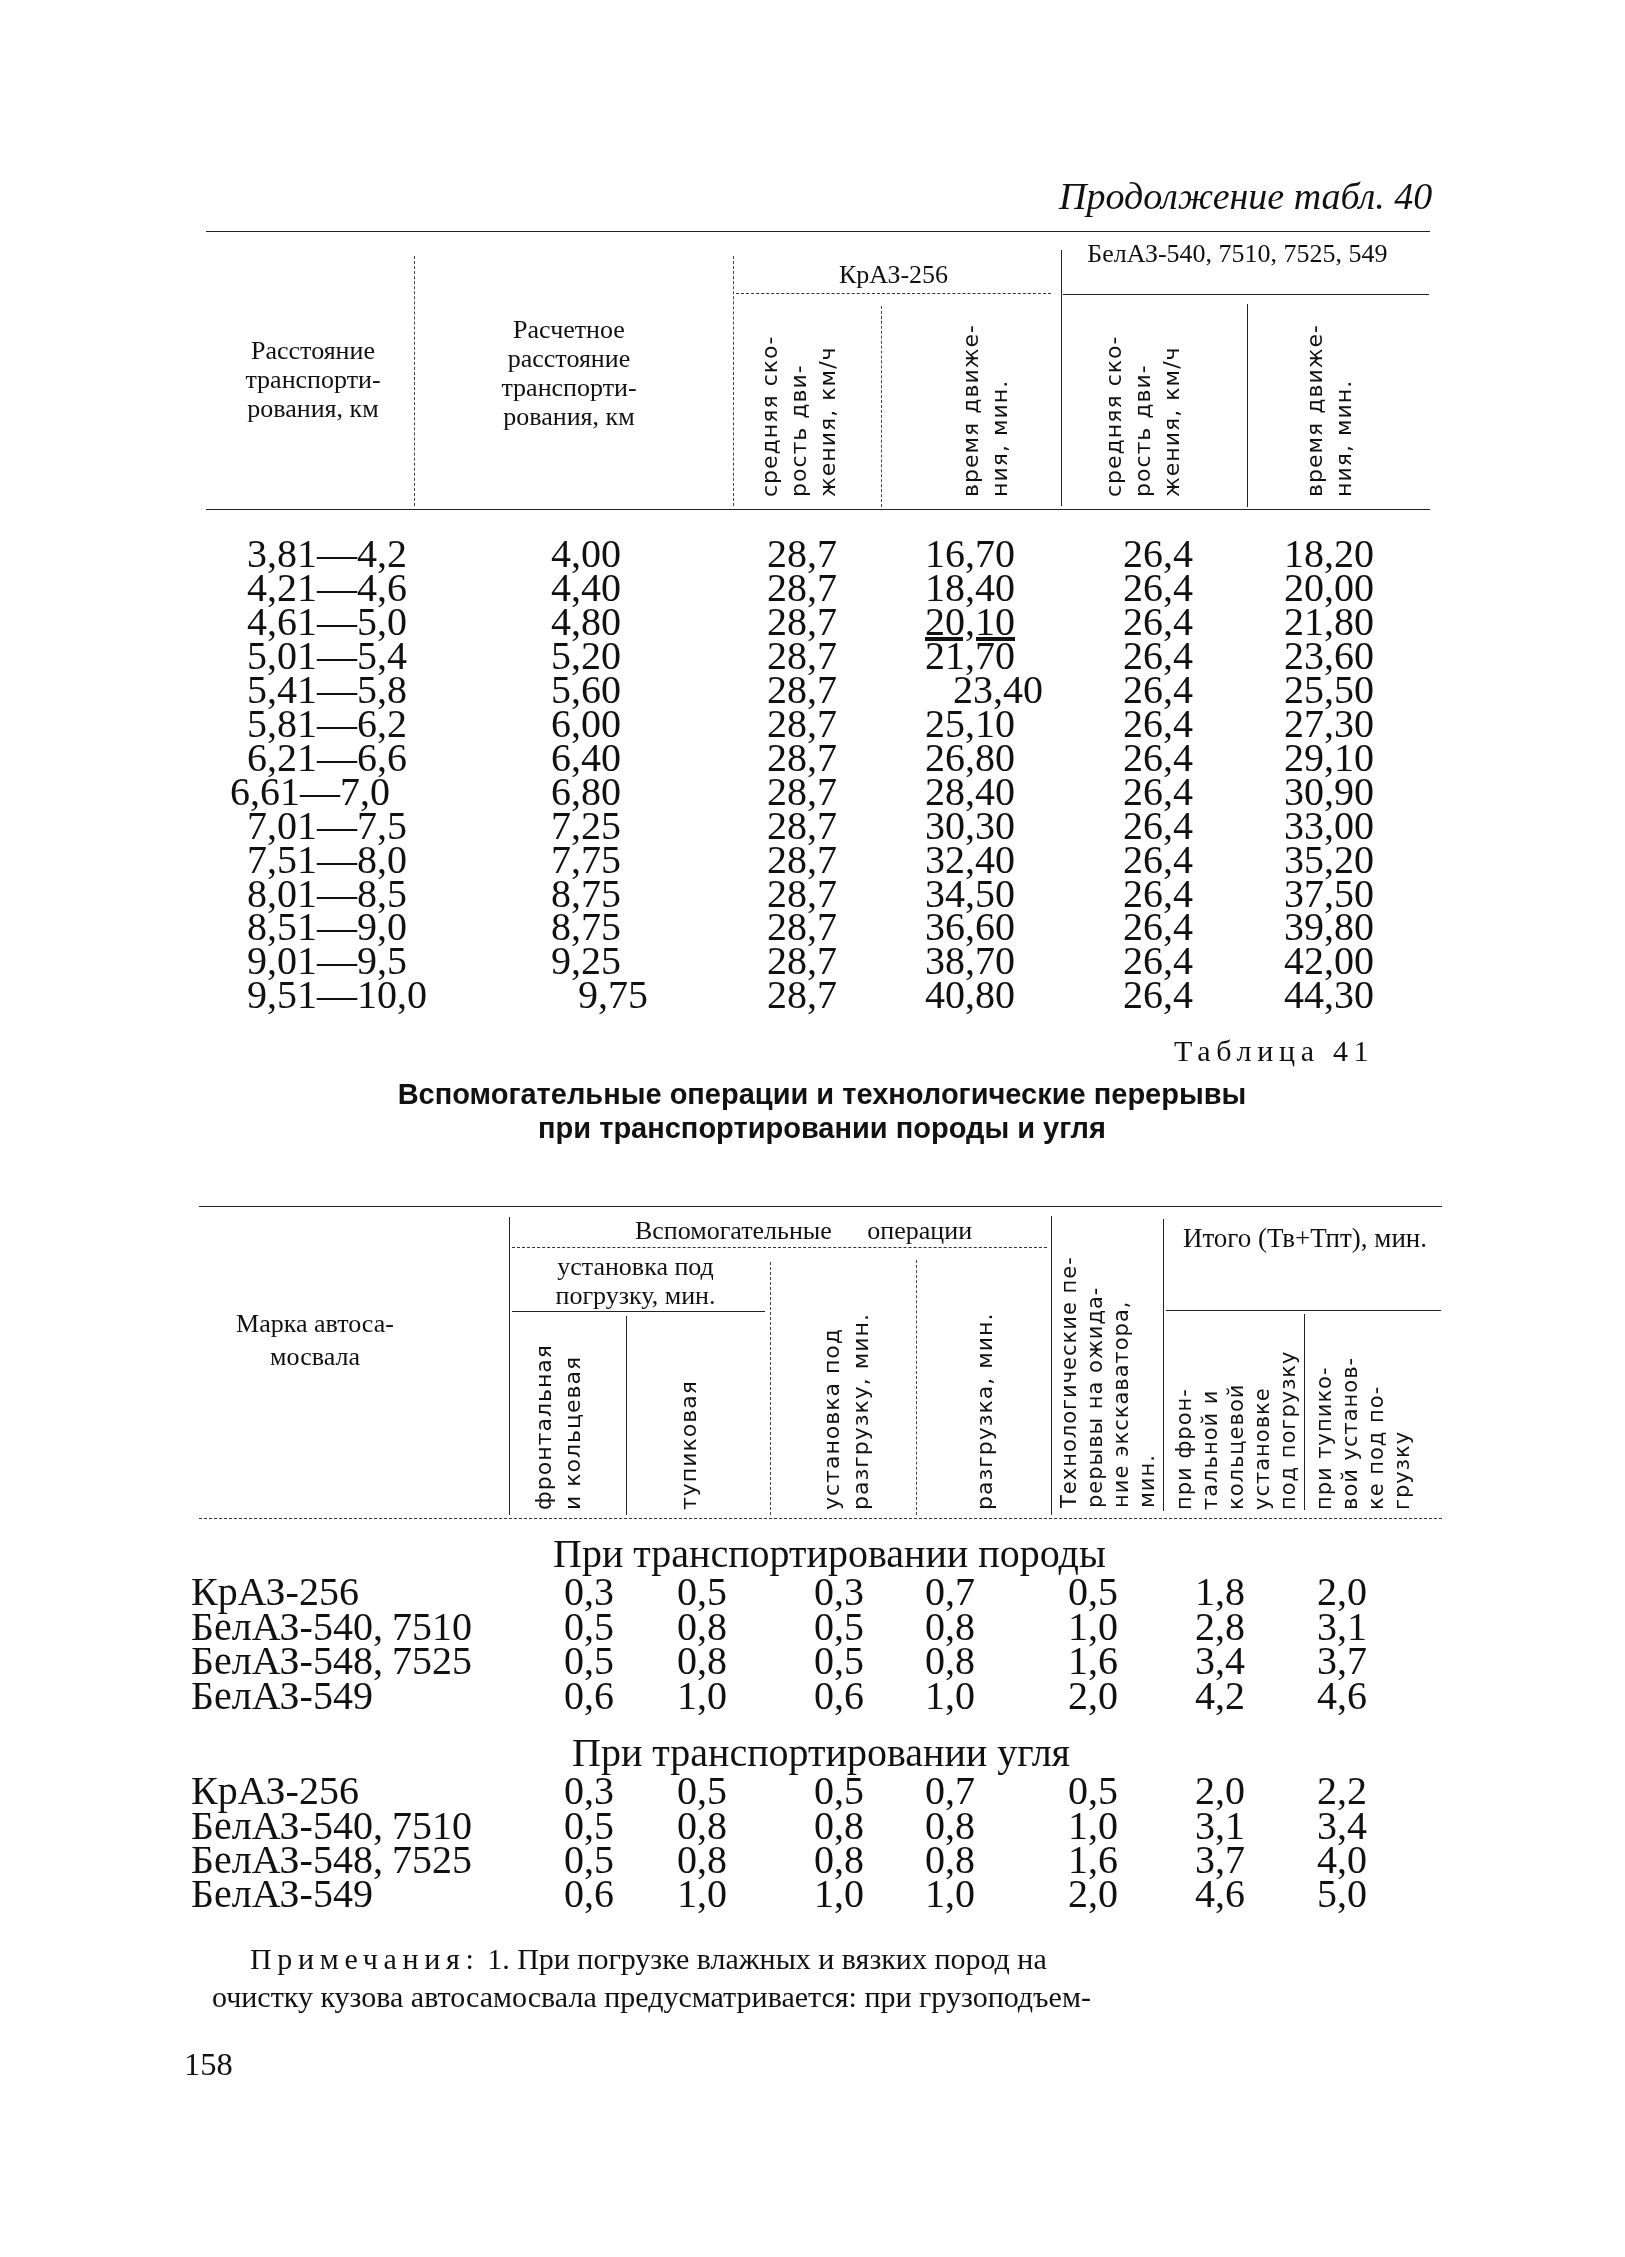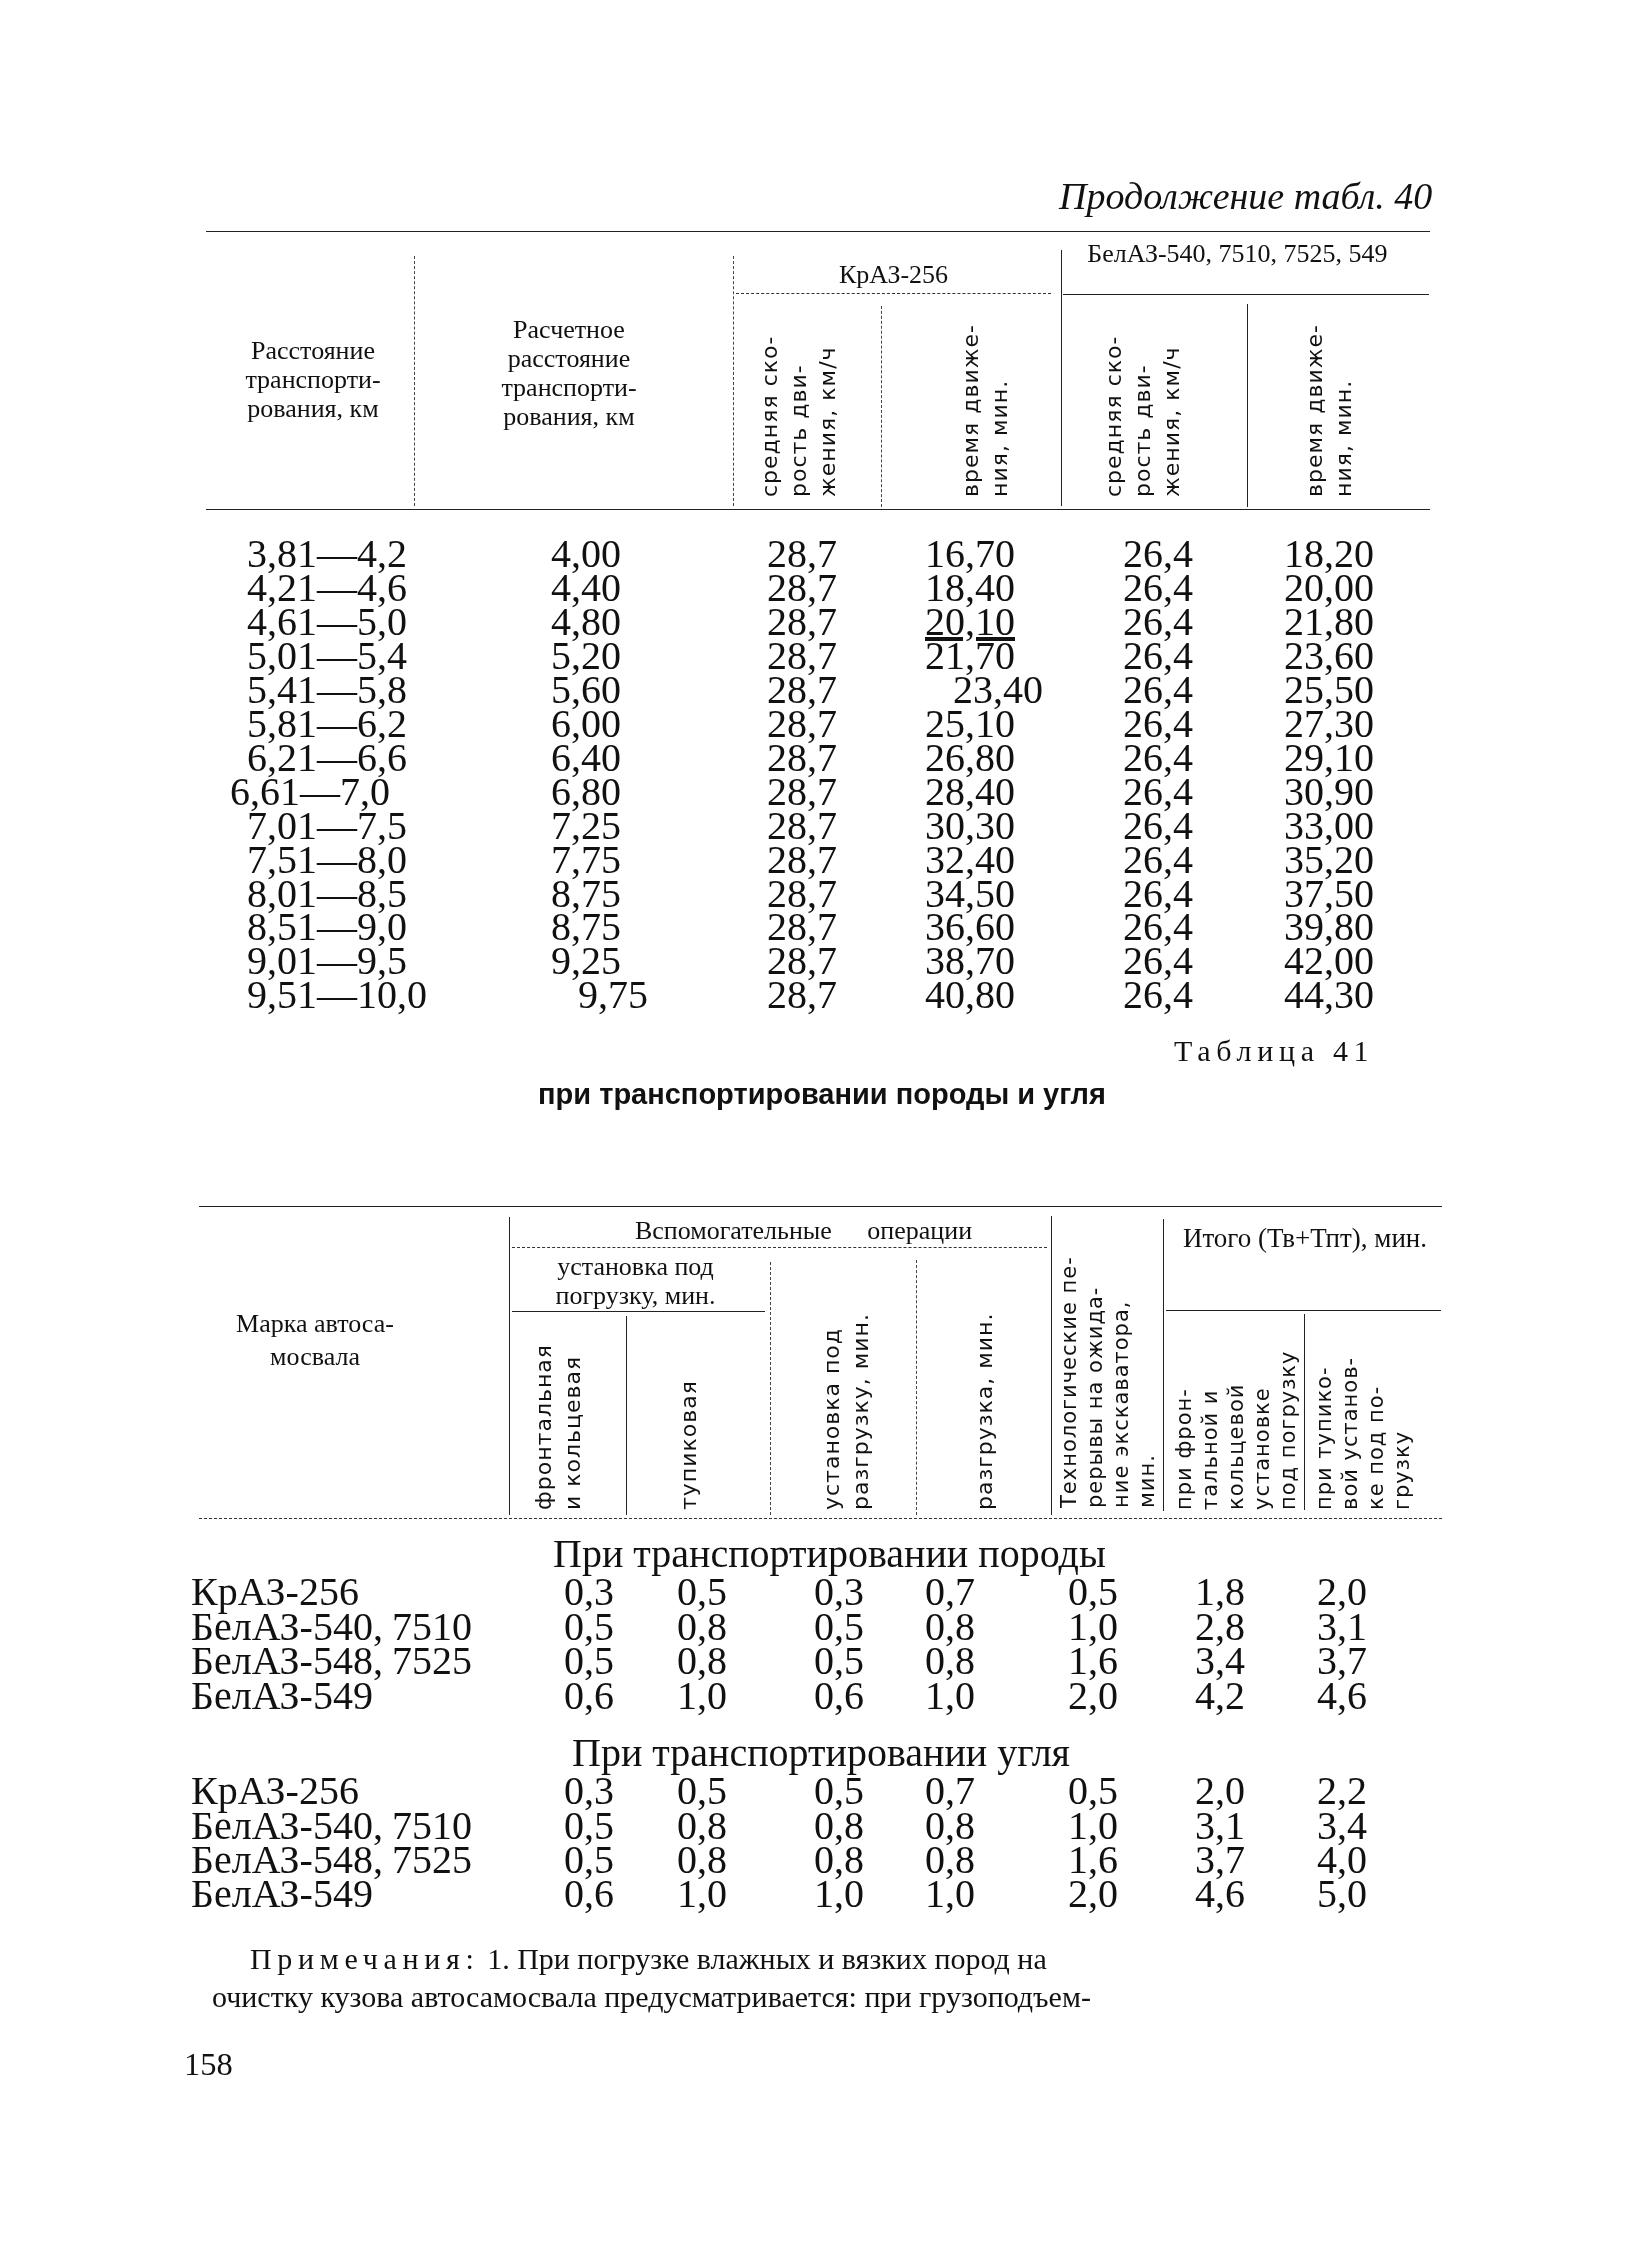--- a/index.html
+++ b/index.html
@@ -170,20 +170,21 @@
       <span class="cell" style="left: 578px; font-family: Liberation Serif, serif;">9,75</span>
       <span class="cell" style="left: 767px;">28,7</span>
       <span class="cell" style="left: 925px;">40,80</span>
       <span class="cell" style="left: 1123px;">26,4</span>
       <span class="cell" style="left: 1284px;">44,30</span>
     </div>
   </div>
 
 <div class="abs spaced" style="left:1174px; top:1034px; font-size:30px;">Таблица 41</div>
 <div class="abs title41" style="left:191px; top:1077px; width:1262px;">
+  <div>Вспомогательные операции и технологические перерывы</div>
   <div>при транспортировании породы и угля</div>
 </div>
 
 <div class="hline" style="left:199px; top:1206px; width:1243px;"></div>
 
 <div class="vline" style="left:509px; top:1217px; height:298px;"></div>
 <div class="vline dash" style="left:770px; top:1262px; height:253px;"></div>
 <div class="vline" style="left:626px; top:1316px; height:199px;"></div>
 <div class="vline dash" style="left:916px; top:1260px; height:255px;"></div>
 <div class="vline" style="left:1051px; top:1216px; height:299px;"></div>

